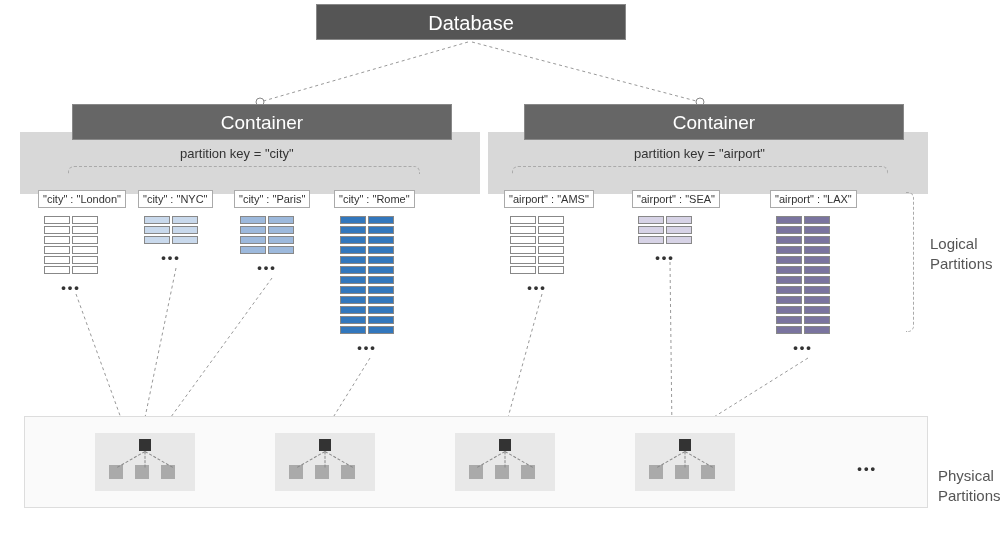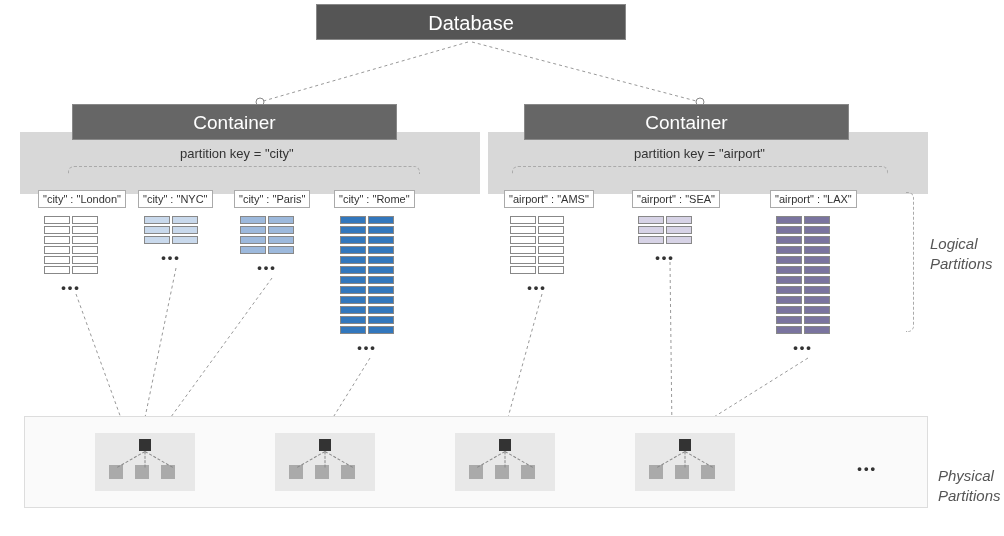--- a/index.html
+++ b/index.html
@@ -36,21 +36,21 @@
     position: absolute;
     top: 28px;
     background: #d8d8d8;
     height: 62px;
   }
   .cp-left { left: 0; width: 460px; }
   .cp-right { left: 468px; width: 440px; }
   .container-box {
     position: absolute;
     top: 0;
-    width: 325px;
+    width: 380px;
     height: 36px;
     background: #666;
     color: #fff;
     text-align: center;
     line-height: 36px;
     font-size: 19px;
     border: 1px solid #888;
   }
   .cb-left { left: 52px; }
   .cb-right { left: 504px; }
@@ -104,21 +104,20 @@
   .cell.dark-blue { background: #3277bd; }
   .cell.lav { background: #d7d3e6; }
   .cell.purple { background: #7a749f; }
   .dots {
     font-weight: bold;
     letter-spacing: 2px;
     margin-top: 6px;
   }
   .side-label {
     position: absolute;
-    font-style: italic;
     color: #555;
     font-size: 15px;
     text-align: left;
     line-height: 1.3;
   }
   .logical-bracket {
     position: absolute;
     border: 1px dashed #aaa;
     border-left: none;
     border-radius: 0 6px 6px 0;

